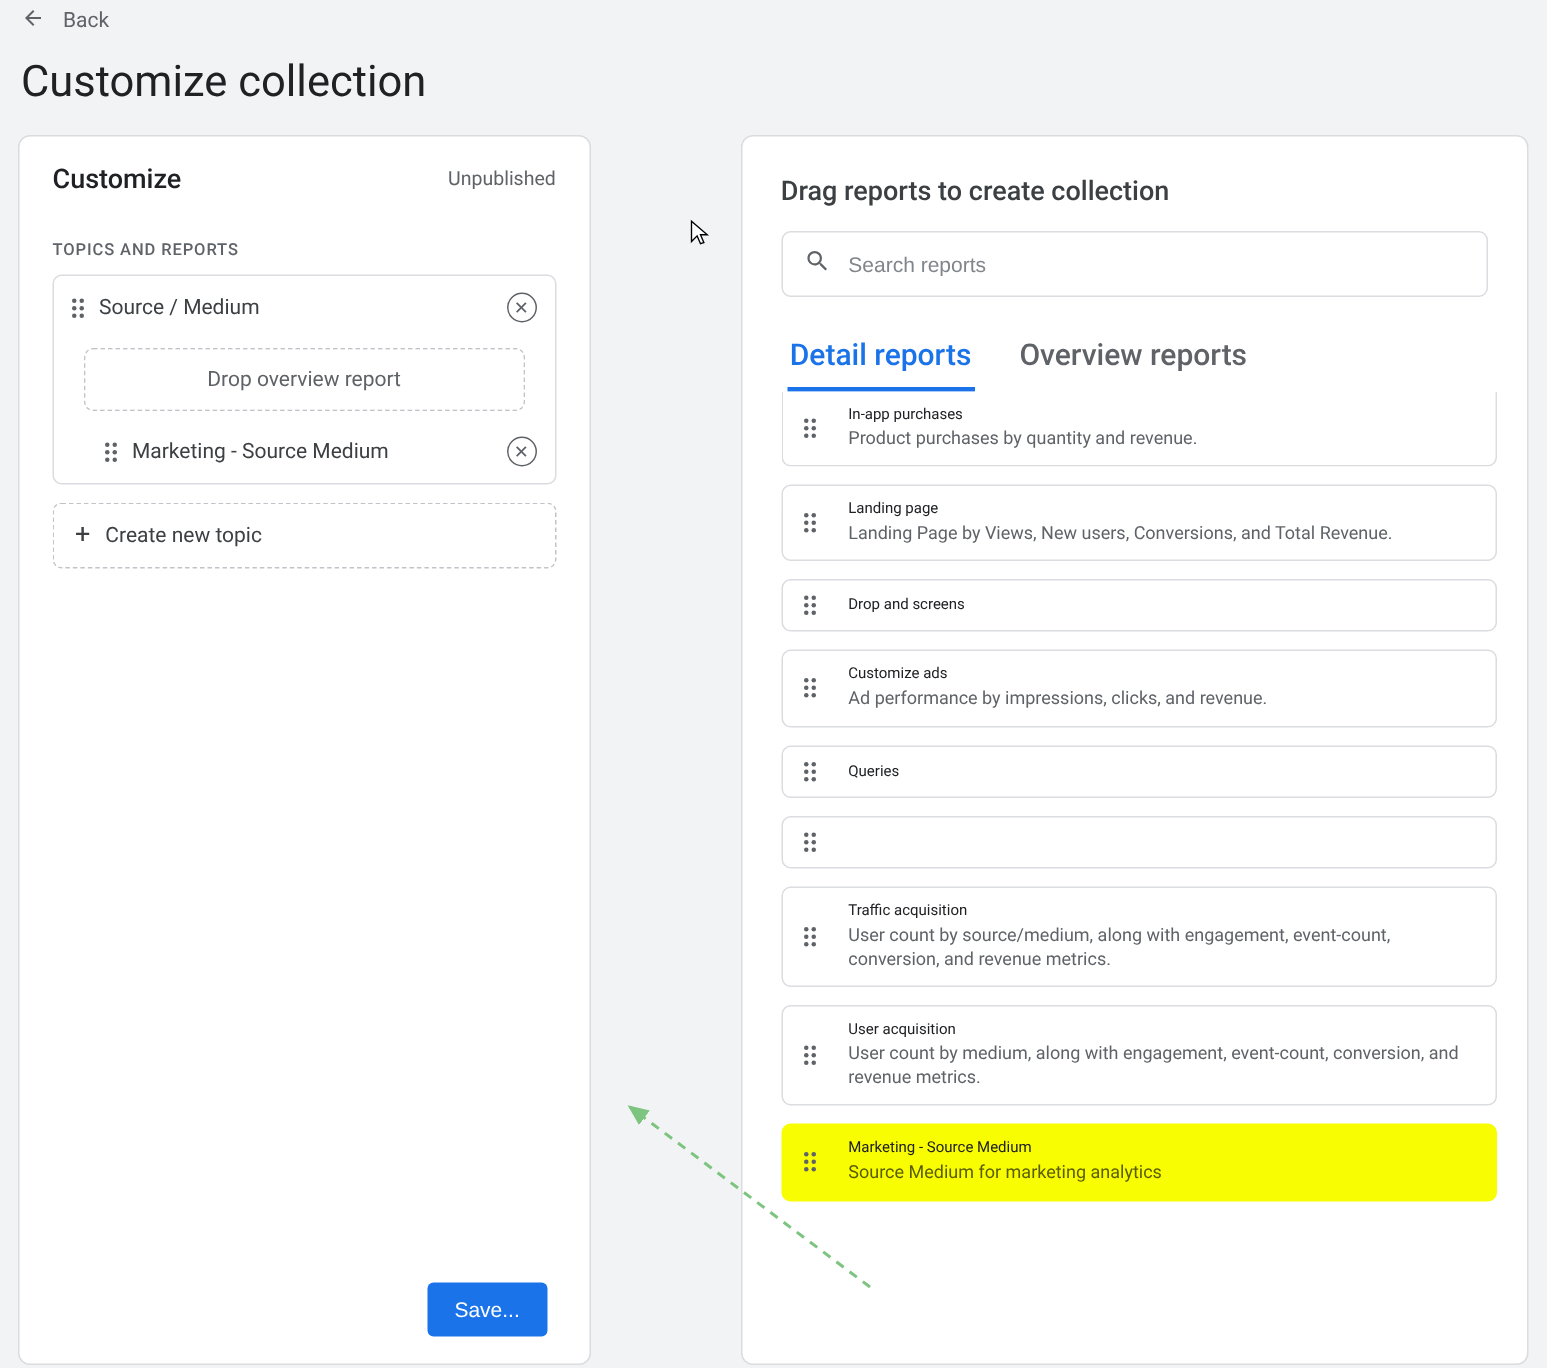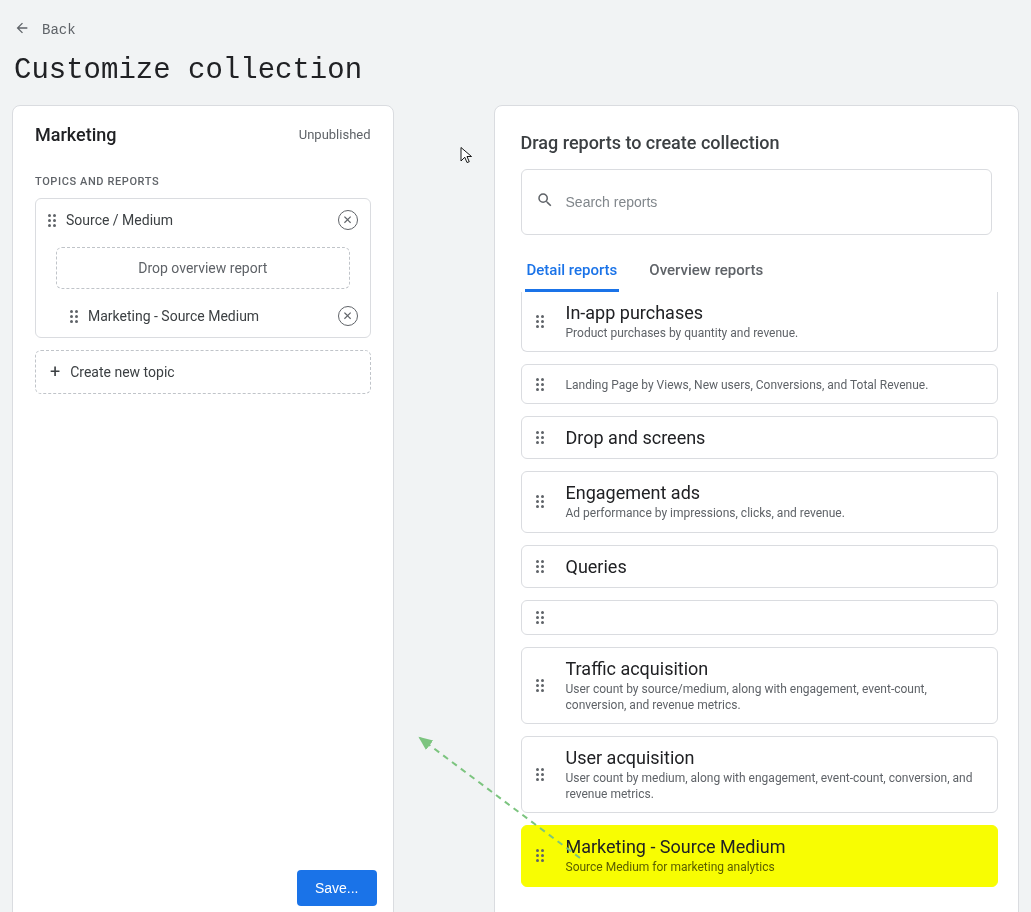--- a/index.html
+++ b/index.html
@@ -10,22 +10,21 @@
     body {
       font-family: 'Google Sans', Roboto, Arial, sans-serif;
       background: #f1f3f4;
       color: #202124;
       width: 1031px;
       height: 912px;
       overflow: hidden;
       position: relative;
     }
     .header-bar {
-      padding: 16px 14px 0 14px;
-      font-family: Liberation Mono, monospace;
+      padding: 0 14px 0 14px;
     }
     .back-link {
       display: inline-flex;
       align-items: center;
       gap: 12px;
       color: #5f6368;
       font-size: 14px;
       cursor: pointer;
       padding: 4px 0;
     }
@@ -152,21 +151,21 @@
       cursor: pointer;
     }
     .plus-icon {
       font-size: 18px;
       line-height: 1;
       color: #3c4043;
     }
     .save-btn {
       position: absolute;
       bottom: 18px;
-      right: 16px;
+      right: 28px;
       background: #1a73e8;
       color: #fff;
       border: none;
       border-radius: 4px;
       padding: 10px 18px;
       font-size: 14px;
       font-weight: 500;
       cursor: pointer;
     }
     .right-panel {
@@ -180,21 +179,21 @@
       font-weight: 500;
       color: #3c4043;
       padding: 26px 26px 16px 26px;
     }
     .search-box {
       margin: 0 26px 16px 26px;
       border: 1px solid #dadce0;
       border-radius: 6px;
       display: flex;
       align-items: center;
-      padding: 21px 14px;
+      padding: 10px 14px;
       gap: 12px;
     }
     .search-box input {
       border: none;
       outline: none;
       font-size: 14px;
       flex: 1;
       color: #3c4043;
     }
     .search-box input::placeholder {
@@ -205,21 +204,21 @@
       height: 18px;
       fill: #5f6368;
     }
     .tabs-row {
       display: flex;
       gap: 28px;
       padding: 0 30px;
       border-bottom: 0px solid transparent;
     }
     .tab {
-      font-size: 15px;
+      font-size: 20px;
       padding: 10px 2px;
       color: #5f6368;
       cursor: pointer;
       border-bottom: 3px solid transparent;
       font-weight: 500;
     }
     .tab.active {
       color: #1a73e8;
       border-bottom-color: #1a73e8;
     }
@@ -239,21 +238,21 @@
       cursor: grab;
       background: #fff;
     }
     .report-card.first {
       margin-top: 0;
       border-top-left-radius: 0;
       border-top-right-radius: 0;
       border-top: none;
     }
     .report-title {
-      font-size: 18px;
+      font-size: 10px;
       color: #202124;
       font-weight: 400;
     }
     .report-desc {
       font-size: 12px;
       color: #5f6368;
       margin-top: 2px;
       line-height: 1.35;
     }
     .report-card.highlight {
@@ -300,21 +299,21 @@
     </span>
     <span>Back</span>
   </div>
   <h1 class="page-title">Customize collection</h1>
 </div>
 
 <div class="columns">
 
   <div class="panel left-panel">
     <div class="collection-header">
-      <div class="collection-name">Marketing</div>
+      <div class="collection-name">Customize</div>
       <div class="status-badge">Unpublished</div>
     </div>
     <div class="section-label">TOPICS AND REPORTS</div>
 
     <div class="topic-card">
       <div class="topic-row">
         <span class="drag-handle">
           <span class="drag-col">
               <span class="drag-dot"></span>
               <span class="drag-dot"></span>
@@ -402,20 +401,21 @@
               <span class="drag-dot"></span>
               <span class="drag-dot"></span>
             </span>
             <span class="drag-col">
               <span class="drag-dot"></span>
               <span class="drag-dot"></span>
               <span class="drag-dot"></span>
             </span>
           </span>
           <div style="flex: 1 1 0%;">
+            <div class="report-title">Landing page</div>
             <div class="report-desc">Landing Page by Views, New users, Conversions, and Total Revenue.</div>
           </div>
         </div>
         <div class="report-card">
           <span class="drag-handle">
             <span class="drag-col">
               <span class="drag-dot"></span>
               <span class="drag-dot"></span>
               <span class="drag-dot"></span>
             </span>
@@ -436,21 +436,21 @@
               <span class="drag-dot"></span>
               <span class="drag-dot"></span>
             </span>
             <span class="drag-col">
               <span class="drag-dot"></span>
               <span class="drag-dot"></span>
               <span class="drag-dot"></span>
             </span>
           </span>
           <div style="flex: 1 1 0%;">
-            <div class="report-title">Engagement ads</div>
+            <div class="report-title">Customize ads</div>
             <div class="report-desc">Ad performance by impressions, clicks, and revenue.</div>
           </div>
         </div>
         <div class="report-card">
           <span class="drag-handle">
             <span class="drag-col">
               <span class="drag-dot"></span>
               <span class="drag-dot"></span>
               <span class="drag-dot"></span>
             </span>

